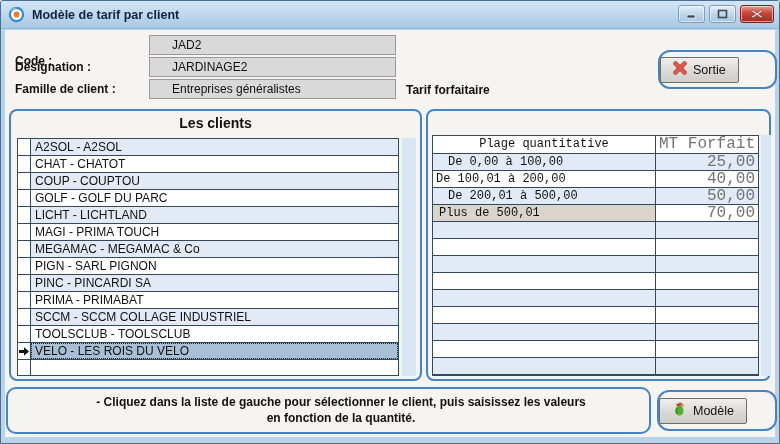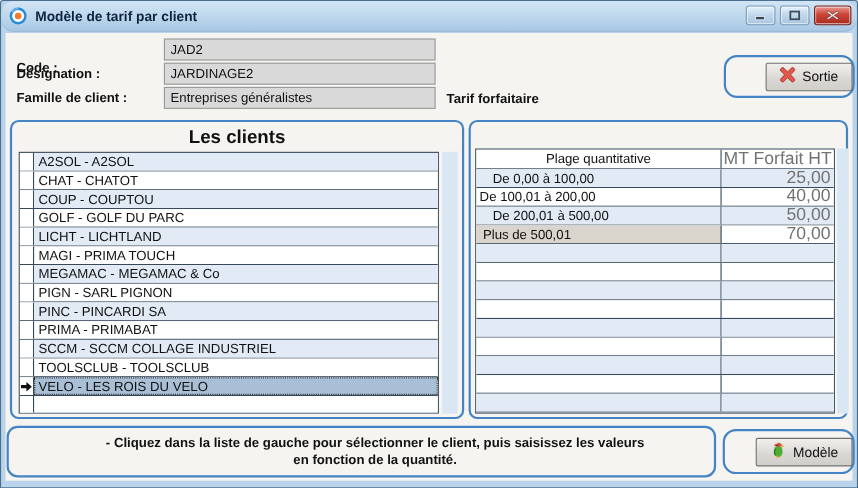--- a/index.html
+++ b/index.html
@@ -17,71 +17,71 @@
   body{font-family:"Liberation Sans",sans-serif;background:#e9e9e9;}
   .window{
     position:relative;width:780px;height:444px;overflow:hidden;
     background:#b9d4ea;border:1px solid #4a708f;border-radius:3px 3px 0 0;
     font-family:"Liberation Sans",sans-serif;
   }
   
   .titlebar{
     position:absolute;top:0;left:0;right:0;height:28px;
     background:linear-gradient(var(--titlebar-top) 0%,#bcd6ec 55%,var(--titlebar-bottom) 100%);
-    border-bottom:1px solid #98b7d2;display:flex;align-items:center;padding-left:7px;border-radius:12px;
+    border-bottom:1px solid #98b7d2;display:flex;align-items:center;padding-left:7px;
   }
   .app-icon{width:17px;height:17px;margin-right:7px;flex:0 0 auto;}
   .title-text{font-size:12.5px;font-weight:700;color:#0f2440;}
   .winbtns{position:absolute;right:5px;top:4px;display:flex;gap:4px;}
   .wbtn{
     width:27px;height:18px;border:1px solid #7f9db8;border-radius:3px;
     background:linear-gradient(#e7f2fc,#c2d8ec 45%,#a9c6e0);
     display:flex;align-items:center;justify-content:center;
     box-shadow:inset 0 0 0 1px rgba(255,255,255,.55);cursor:default;
   }
   .wbtn.close{width:34px;background:linear-gradient(#eb9c93,#cc4438 45%,#a82a20);border-color:#7c221a;}
   
   .content{position:absolute;left:4px;right:4px;top:29px;bottom:6px;background:#f5f4f0;}
   .flabel{position:absolute;left:10px;font-size:12px;font-weight:700;color:#111;}
   .ffield{
     position:absolute;left:144px;width:247px;height:20px;
     background:var(--field-bg);border:1px solid #999;
-    font-size:12px;color:#111;display:flex;align-items:center;padding-left:5px;
+    font-size:12px;color:#111;display:flex;align-items:center;padding-left:22px;
   }
   .tarif-label{position:absolute;left:401px;top:53px;font-size:12px;font-weight:700;color:#111;}
   
   .btn-frame{
     position:absolute;border:2px solid var(--panel-border);border-radius:12px;
-    display:flex;align-items:center;justify-content:flex-end;background:transparent;
+    display:flex;align-items:center;justify-content:flex-start;background:transparent;
   }
   .gbtn{
     height:26px;padding:0 12px;background:linear-gradient(#f0efeb,#d8d7d3 60%,#cfcec9);
     border:1px solid #6e6e6e;border-radius:2px;font-size:12.5px;color:#111;
     display:flex;align-items:center;gap:6px;cursor:pointer;font-family:"Liberation Sans",sans-serif;
   }
   
   .panel{position:absolute;border:2px solid var(--panel-border);border-radius:8px;background:#f5f4f0;}
-  .panel-title{text-align:center;font-size:17px;font-weight:700;color:#111;padding-top:4px;}
+  .panel-title{text-align:center;font-size:14px;font-weight:700;color:#111;padding-top:4px;}
   
   .clients-grid{
     position:absolute;left:6px;top:27px;width:382px;height:238px;
     border:1px solid var(--grid-line);background:#fff;overflow:hidden;
   }
   .crow{display:flex;height:17px;border-bottom:1px solid var(--grid-line);background:#fff;}
   .crow .marker{width:13px;border-right:1px solid var(--grid-line);background:#fff;display:flex;align-items:center;justify-content:center;flex:0 0 auto;}
   .crow .ctext{flex:1;font-size:12px;line-height:16px;padding-left:4px;color:#111;white-space:nowrap;overflow:hidden;}
   .crow.alt .ctext{background:var(--row-alt);}
   .crow.sel .ctext{background:var(--row-selected);outline:1px dotted #222;outline-offset:-1px;}
   .scroll-track{position:absolute;background:var(--scroll-track);}
   
   .tariff-grid{
     position:absolute;left:4px;top:24px;width:327px;height:241px;
     border:1px solid var(--grid-line);background:#f5f4f0;overflow:hidden;
   }
-  .trow{display:flex;height:17px;border-bottom:1px solid var(--grid-line);background:#fff;}
+  .trow{display:flex;height:17px;border-bottom:1px solid var(--grid-line);background:#fff;font-family:Liberation Mono, monospace;}
   .trow.head{height:18px;background:#fff;}
   .trow .c1{width:223px;border-right:1px solid var(--grid-line);font-size:12px;line-height:16px;padding-left:3px;color:#111;white-space:nowrap;overflow:hidden;}
   .trow .c2{flex:1;font-size:16px;line-height:16px;text-align:right;padding-right:3px;color:#737373;}
   .trow.head .c1,.trow.head .c2{text-align:center;padding:0;line-height:17px;}
   .trow.alt .c1,.trow.alt .c2{background:var(--row-alt);padding-left:15px;}
   .trow .c1.graycell{background:var(--gray-cell);padding-left:6px;}
   
   .footer-frame{
     position:absolute;left:1px;top:357px;width:645px;height:47px;
     border:2px solid var(--panel-border);border-radius:10px;padding:5px 0 0 25px;text-align:center;

